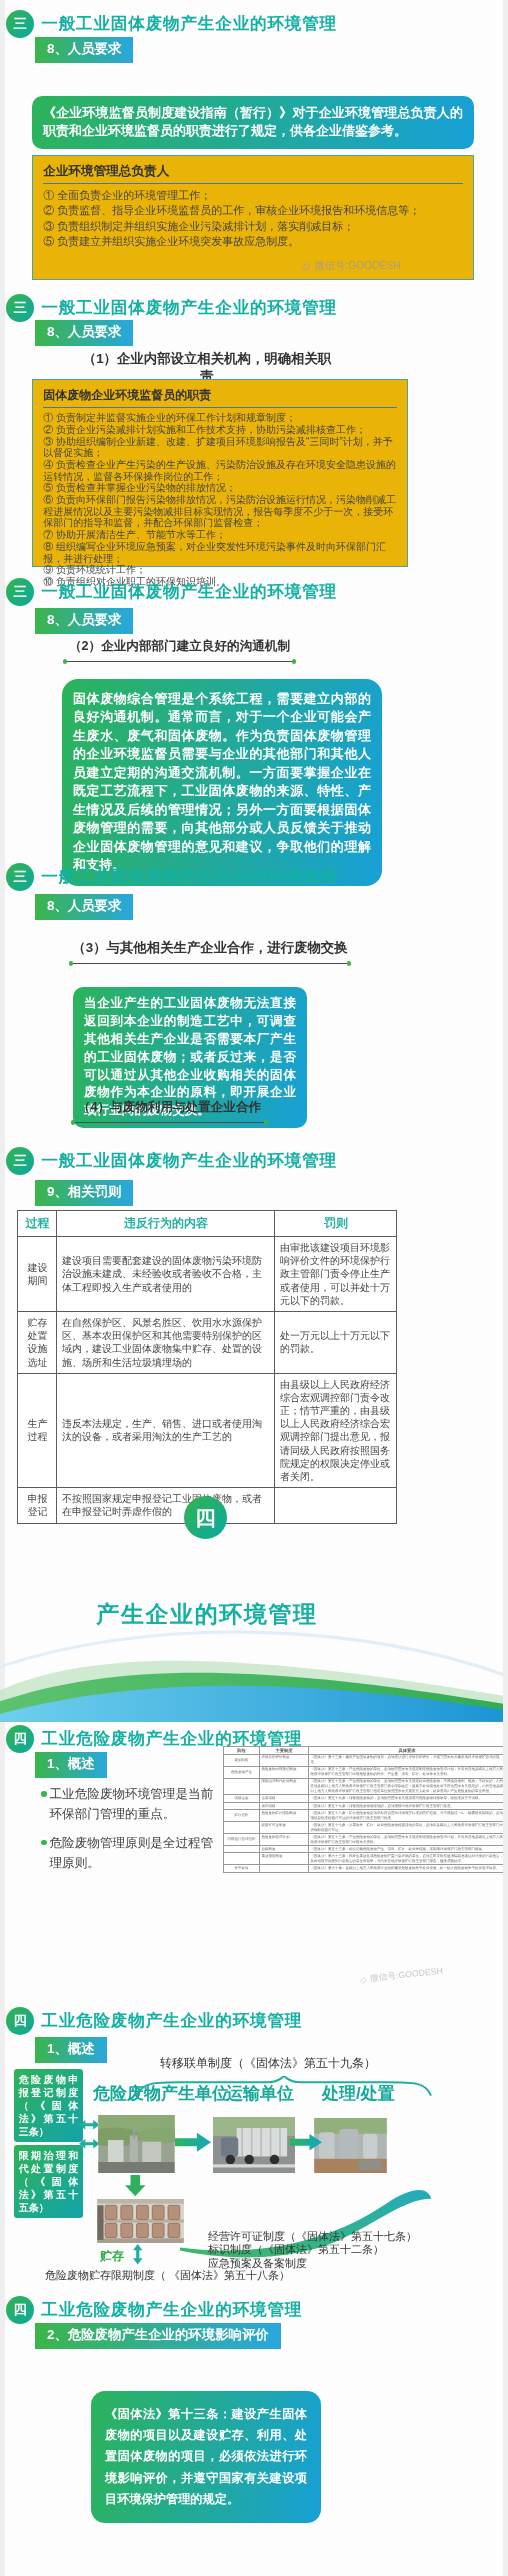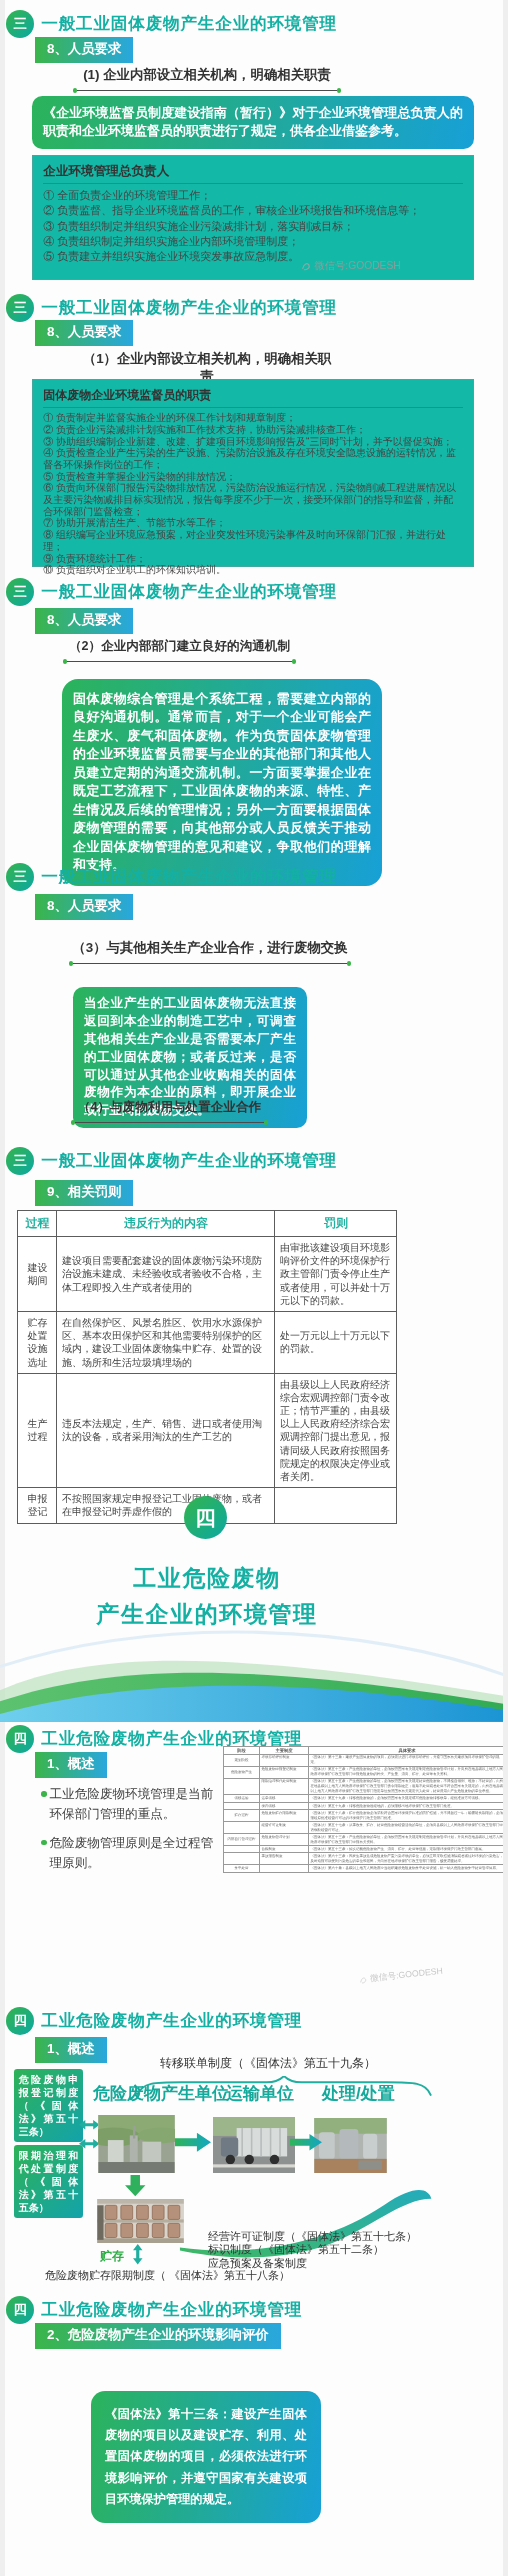--- a/index.html
+++ b/index.html
@@ -15,21 +15,21 @@
       display:flex;align-items:center;justify-content:center;}
   .sec-title{color:#14b0a3;font-size:16.6px;font-weight:bold;letter-spacing:0.8px;white-space:nowrap;}
   .badge{position:absolute;background:linear-gradient(90deg,#3bb54a,#29a7de);color:#fff;font-weight:bold;
       font-size:13.4px;padding:3.2px 12px 4.7px;border-radius:0;white-space:nowrap;}
   .subh{position:absolute;text-align:center;font-weight:bold;color:#333;font-size:13.4px;
       padding-bottom:5.5px;border-bottom:1.6px solid #4b4b4b;}
   .subh i{position:absolute;bottom:-3.2px;width:4.7px;height:4.7px;border-radius:50%;background:#3bb54a;}
   .subh i.l{left:-2.4px;} .subh i.r{right:-2.4px;}
   .note{position:absolute;box-sizing:border-box;background:linear-gradient(100deg,#2cb35b 0%,#17a0d6 100%);
       color:#fff;font-weight:bold;border-radius:10.3px;padding:8px 11px;line-height:1.42;font-size:13px;text-align:justify;}
-  .obox{position:absolute;box-sizing:border-box;border:1.6px solid #43a89e;background:#14b8a6;padding:5.5px 10.3px;}
+  .obox{position:absolute;box-sizing:border-box;border:1.6px solid #43a89e;background:#eab308;padding:5.5px 10.3px;}
   .obox h4{margin:1.6px 0 4px;font-size:12.6px;color:#333;border-bottom:1.6px solid #2e7fc0;padding-bottom:3.2px;font-weight:bold;}
   .obox .it{color:#454545;}
   .box1 .it{font-size:11px;line-height:1.38;}
   .box2 .it{font-size:10px;line-height:1.17;}
   .wm{position:absolute;color:#9b9b9b;font-size:10.3px;display:flex;align-items:center;gap:2.4px;opacity:.85;}
   .wm2{font-size:8.7px;transform:rotate(-6deg);opacity:.55;}
 
   table.ptable{position:absolute;border-collapse:collapse;table-layout:fixed;background:#fff;}
   table.ptable th{color:#21b1a1;font-size:12px;font-weight:bold;}
   table.ptable th,table.ptable td{border:1.2px solid #5c5c5c;padding:4px 4.7px;vertical-align:middle;}
@@ -62,46 +62,44 @@
 </head>
 <body>
 
 <div id="page">
 
   <div class="sec-h" style="top:9.5px;left:6.3px;">
     <div class="sec-circle">三</div>
     <div class="sec-title">一般工业固体废物产生企业的环境管理</div>
   </div>
   <div class="badge" style="top:37px;left:35px;">8、人员要求</div>
-  <div class="subh" style="top:66px;left:75px;width:264px;"><span>(1)  企业内部设立相关机构，明确相关职责</span><i class="l"></i><i class="r"></i></div>
   <div class="note" style="top:96px;left:32px;width:442px;">《企业环境监督员制度建设指南（暂行）》对于企业环境管理总负责人的职责和企业环境监督员的职责进行了规定，供各企业借鉴参考。</div>
 
   <div class="obox box1" style="top:155px;left:32px;width:442px;height:125px;">
     <h4>企业环境管理总负责人</h4>
     <div class="it">① 全面负责企业的环境管理工作；</div>
     <div class="it">② 负责监督、指导企业环境监督员的工作，审核企业环境报告和环境信息等；</div>
     <div class="it">③ 负责组织制定并组织实施企业污染减排计划，落实削减目标；</div>
-    <div class="it">④ 负责组织制定并组织实施企业内部环境管理制度；</div>
     <div class="it">⑤ 负责建立并组织实施企业环境突发事故应急制度。</div>
   </div>
   <div class="wm" style="top:259px;left:301px;">
     <svg width="11" height="11" viewBox="0 0 14 14">
         <path d="M2,10 C4,3 8,2 10,5 C12,8 8,12 4,11" fill="none" stroke="#a5a5a5" stroke-width="1.4"></path>
       </svg>
     <span>微信号:GOODESH</span>
   </div>
 
   <div class="sec-h" style="top:294px;left:6.3px;">
     <div class="sec-circle">三</div>
     <div class="sec-title">一般工业固体废物产生企业的环境管理</div>
   </div>
   <div class="badge" style="top:320px;left:35px;">8、人员要求</div>
   <div class="subh" style="top:350px;left:77px;width:260px;"><span>（1）企业内部设立相关机构，明确相关职责</span><i class="l"></i><i class="r"></i></div>
 
-  <div class="obox box2" style="top:379px;left:32px;width:442px;height:188px;">
+  <div class="obox box2" style="top:379px;left:32px;width:376px;height:188px;">
     <h4 style="font-size:12px;">固体废物企业环境监督员的职责</h4>
     <div class="it">① 负责制定并监督实施企业的环保工作计划和规章制度；</div>
     <div class="it">② 负责企业污染减排计划实施和工作技术支持，协助污染减排核查工作；</div>
     <div class="it">③ 协助组织编制企业新建、改建、扩建项目环境影响报告及“三同时”计划，并予以督促实施；</div>
     <div class="it">④ 负责检查企业产生污染的生产设施、污染防治设施及存在环境安全隐患设施的运转情况，监督各环保操作岗位的工作；</div>
     <div class="it">⑤ 负责检查并掌握企业污染物的排放情况；</div>
     <div class="it">⑥ 负责向环保部门报告污染物排放情况，污染防治设施运行情况，污染物削减工程进展情况以及主要污染物减排目标实现情况，报告每季度不少于一次，接受环保部门的指导和监督，并配合环保部门监督检查；</div>
     <div class="it">⑦ 协助开展清洁生产、节能节水等工作；</div>
     <div class="it">⑧ 组织编写企业环境应急预案，对企业突发性环境污染事件及时向环保部门汇报，并进行处理；</div>
     <div class="it">⑨ 负责环境统计工作；</div>
@@ -160,21 +158,20 @@
     </tr>
     <tr>
       <td class="c1">申报登记</td>
       <td>不按照国家规定申报登记工业固体废物，或者在申报登记时弄虚作假的</td>
       <td></td>
     </tr>
   </tbody>
     </table>
 
   <div class="big-circle" style="top:1496px;left:184px;">四</div>
-  <div class="div-title" style="top:1563px;">工业危险废物</div>
   <div class="div-title" style="top:1599px;">产生企业的环境管理</div>
   <svg class="abs" style="top:1627px;left:0;" width="508" height="95" viewBox="0 0 644 120">
     <defs>
       <linearGradient id="wg1" x1="0" y1="0" x2="1" y2="0">
           <stop offset="0" stop-color="#57c06a"></stop>
           <stop offset="1" stop-color="#2aa84f"></stop>
         </linearGradient>
       <linearGradient id="wg2" x1="0" y1="0" x2="1" y2="0">
           <stop offset="0" stop-color="#6fcfed"></stop>
           <stop offset="1" stop-color="#1b94d4"></stop>

